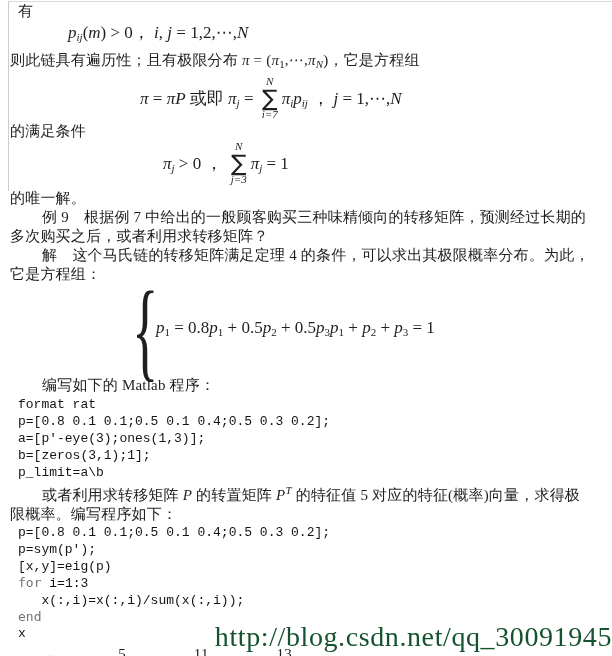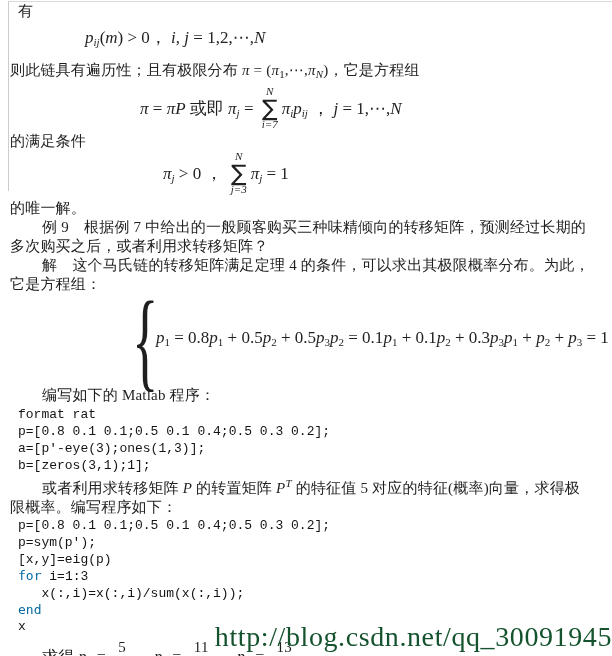--- a/index.html
+++ b/index.html
@@ -9,21 +9,21 @@
   .border-left{position:absolute;left:8px;top:1px;width:1px;height:190px;background:#cccccc;}
 
   
   .t{font-size:15px;line-height:19px;margin-left:10px;letter-spacing:0.2px;white-space:nowrap;}
   .ind{padding-left:32px;}
   .l1{margin-left:18px;padding-top:2px;}
   .mt2{margin-top:2px;}
 
   
   .fm{font-size:17px;white-space:nowrap;}
-  .f1{margin-left:85px;line-height:34px;}
+  .f1{margin-left:68px;line-height:24px;}
   .f2{margin-left:140px;line-height:46px;height:46px;margin-top:2px;}
   .f3{margin-left:163px;line-height:46px;height:46px;}
   .s-c{font-family:"Liberation Serif",serif;font-style:normal;}
   .s-v{font-family:"Liberation Serif",serif;font-style:italic;}
   .s-n{font-family:"Liberation Serif",serif;font-style:normal;}
   .s-b{font-family:"Liberation Serif",serif;font-style:italic;font-size:11px;vertical-align:-3px;}
   .s-d{font-family:"Liberation Serif",serif;font-style:normal;font-size:11px;vertical-align:-3px;}
   .s-p{font-family:"Liberation Serif",serif;font-style:italic;font-size:11px;vertical-align:6px;}
 
   .sum{display:inline-flex;flex-direction:column;align-items:center;vertical-align:middle;
@@ -41,21 +41,21 @@
   .brace{font-family:"Liberation Serif",serif;font-size:110px;line-height:88px;font-weight:400;
          transform:scaleX(0.5);transform-origin:left center;width:24px;color:#1f1f1f;}
   .eqcol{display:flex;flex-direction:row;}
   .eqcol .cline{line-height:22px;font-size:17px;white-space:nowrap;}
 
   
   .code{font-family:"DejaVu Sans Mono","Liberation Mono",monospace;font-size:13px;line-height:16px;
         margin-left:18px;white-space:pre;color:#141414;}
   .code.mt1{margin-top:1px;}
   .s-code{font-family:Liberation Mono, monospace;}
-  .s-kw{font-family:inherit;color:#0369a1;}
+  .s-kw{font-family:inherit;color:#737373;}
 
   
   .result{margin-top:4px;margin-left:42px;font-size:16px;line-height:34px;height:34px;white-space:nowrap;}
   .watermark{position:absolute;right:0px;bottom:3px;font-size:28px;letter-spacing:0.6px;
              color:#14532d;font-family:"Liberation Serif",serif;white-space:nowrap;}
 </style>
 </head>
 <body>
 
 <div class="page">
@@ -79,27 +79,26 @@
   <div class="t mt2"><span class="s-c">的唯一解。</span></div>
   <div class="t ind"><span class="s-c">例 9　根据例 7 中给出的一般顾客购买三种味精倾向的转移矩阵，预测经过长期的</span></div>
   <div class="t"><span class="s-c">多次购买之后，或者利用求转移矩阵？</span></div>
   <div class="t ind"><span class="s-c">解　这个马氏链的转移矩阵满足定理 4 的条件，可以求出其极限概率分布。为此，</span></div>
   <div class="t"><span class="s-c">它是方程组：</span></div>
 
   <div class="eqsys">
     <span class="brace">{</span>
     <div class="eqcol">
         <div class="cline"><span class="s-v">p</span><span class="s-d">1</span><span class="s-n"> = 0.8</span><span class="s-v">p</span><span class="s-d">1</span><span class="s-n"> + 0.5</span><span class="s-v">p</span><span class="s-d">2</span><span class="s-n"> + 0.5</span><span class="s-v">p</span><span class="s-d">3</span></div>
-        <div class="cline"><span class="s-v">p</span><span class="s-d">2</span><span class="s-n"> = 0.1</span><span class="s-v">p</span><span class="s-d">1</span><span class="s-n"> + 0.1</span><span class="s-v">p</span><span class="s-d">2</span><span class="s-n"> + 0.3</span><span class="s-v">p</span><span class="s-d">3</span></div>
         <div class="cline"><span class="s-v">p</span><span class="s-d">1</span><span class="s-n"> + </span><span class="s-v">p</span><span class="s-d">2</span><span class="s-n"> + </span><span class="s-v">p</span><span class="s-d">3</span><span class="s-n"> = 1</span></div>
       </div>
   </div>
 
   <div class="t ind mt2"><span class="s-c">编写如下的 Matlab 程序：</span></div>
-  <div class="code mt1"><div class="cline"><span class="s-code">format rat</span></div><div class="cline"><span class="s-code">p=[0.8 0.1 0.1;0.5 0.1 0.4;0.5 0.3 0.2];</span></div><div class="cline"><span class="s-code">a=[p'-eye(3);ones(1,3)];</span></div><div class="cline"><span class="s-code">b=[zeros(3,1);1];</span></div></div>
+  <div class="code mt1"><div class="cline"><span class="s-code">format rat</span></div><div class="cline"><span class="s-code">p=[0.8 0.1 0.1;0.5 0.1 0.4;0.5 0.3 0.2];</span></div><div class="cline"><span class="s-code">a=[p'-eye(3);ones(1,3)];</span></div><div class="cline"><span class="s-code">b=[zeros(3,1);1];</span></div><div class="cline"><span class="s-code">p_limit=a\b</span></div></div>
   <div class="t ind"><span class="s-c">或者利用求转移矩阵 </span><span class="s-v">P</span><span class="s-c"> 的转置矩阵 </span><span class="s-v">P</span><span class="s-p">T</span><span class="s-c"> 的特征值 5 对应的特征(概率)向量，求得极</span></div>
   <div class="t"><span class="s-c">限概率。编写程序如下：</span></div>
   <div class="code"><div class="cline"><span class="s-code">p=[0.8 0.1 0.1;0.5 0.1 0.4;0.5 0.3 0.2];</span></div><div class="cline"><span class="s-code">p=sym(p');</span></div><div class="cline"><span class="s-code">[x,y]=eig(p)</span></div><div class="cline"><span class="s-kw">for</span><span class="s-code"> i=1:3</span></div><div class="cline"><span class="s-code">   x(:,i)=x(:,i)/sum(x(:,i));</span></div><div class="cline"><span class="s-kw">end</span></div><div class="cline"><span class="s-code">x</span></div></div>
 
   <div class="t result"><span class="s-c">求得 </span><span class="s-v">p</span><span class="s-d">1</span><span class="s-n"> = </span><span class="frac">
         <span class="fr-num">5</span>
         <span class="fr-den">7</span>
       </span><span class="s-c">，  </span><span class="s-v">p</span><span class="s-d">2</span><span class="s-n"> = </span><span class="frac">
         <span class="fr-num">11</span>
         <span class="fr-den">84</span>

